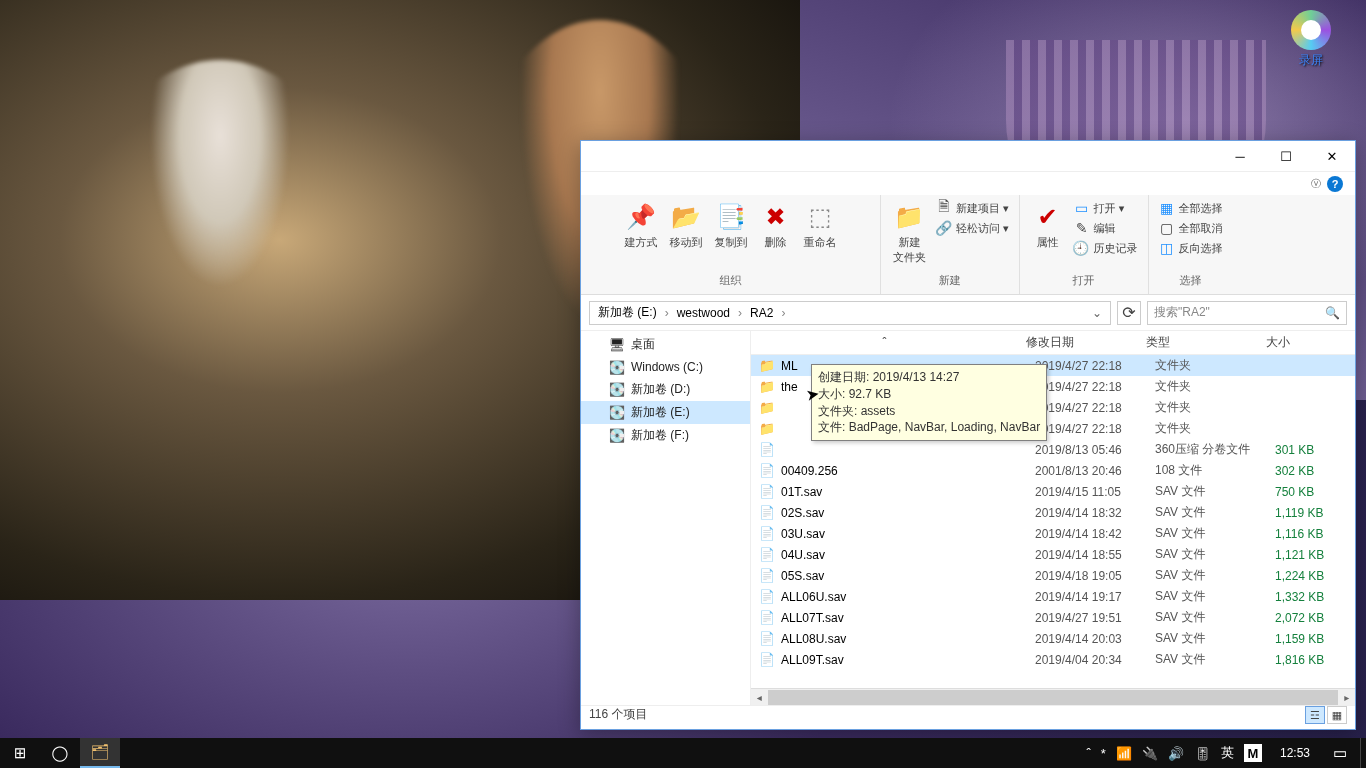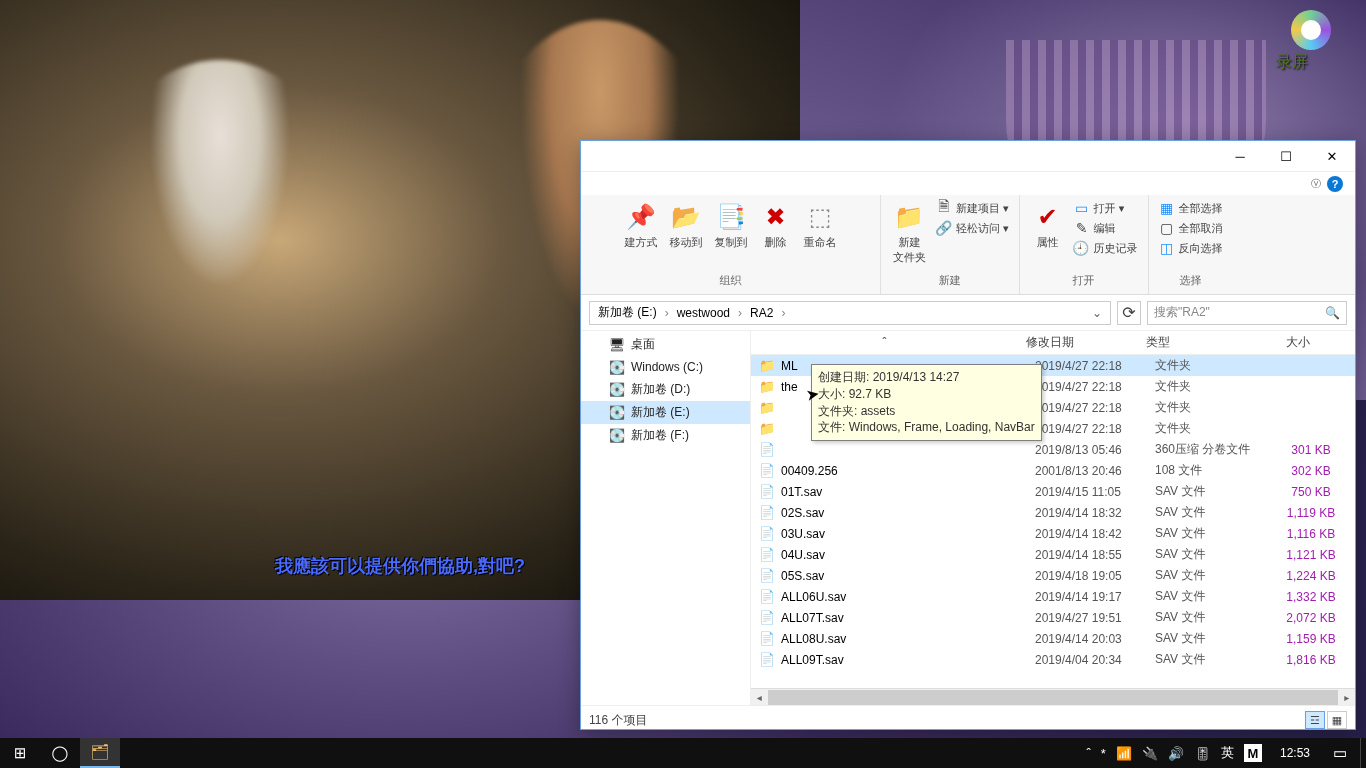--- a/index.html
+++ b/index.html
@@ -4,21 +4,21 @@
 <style>
 * { margin: 0; padding: 0; box-sizing: border-box; font-family: "Microsoft YaHei", "Segoe UI", sans-serif; }
 body { width: 1366px; height: 768px; overflow: hidden; position: relative; background: linear-gradient(135deg, #4a3b6e 0%, #6b5a8e 30%, #8b7aae 60%, #1a1a2e 100%); }
 
 
 .wallpaper { position: absolute; inset: 0; background: radial-gradient(ellipse at 30% 70%, #7a6a9e 0%, #3a2a5e 40%, #1a1a3e 100%); }
 .wallpaper::before { content:""; position:absolute; right:0; top:0; width:600px; height:400px; background: radial-gradient(ellipse at 70% 30%, rgba(220,200,240,0.4) 0%, transparent 50%), linear-gradient(200deg, #3a2a5e, #5a4a7e 40%, #8a7aae); }
 .wallpaper::after { content:""; position:absolute; right:100px; top:40px; width:260px; height:200px; background: repeating-linear-gradient(90deg, #b090c0 0 8px, #6a4a8a 8px 16px); border-radius: 0 0 120px 120px; opacity:0.5; }
 
 
-.desktop-icon { position:absolute; top:10px; right:20px; width:70px; text-align:left; color:#4d7c0f; font-size:16px; text-shadow:1px 1px 2px #000; }
+.desktop-icon { position:absolute; top:10px; right:20px; width:70px; text-align:center; color:#3b82f6; font-size:12px; text-shadow:1px 1px 2px #000; }
 .desktop-icon .glyph { width:40px; height:40px; margin:0 auto 2px; background: conic-gradient(#6fcf97, #9b51e0, #56ccf2, #f2c94c, #6fcf97); border-radius:50%; position:relative; }
 .desktop-icon .glyph::after { content:""; position:absolute; inset:10px; background:#fff; border-radius:50%; }
 
 
 .video { position:absolute; top:0; left:0; width:800px; height:600px; background:#000; overflow:hidden; }
 .video-frame { position:absolute; inset:0; background: radial-gradient(ellipse at 35% 40%, #c8a878 0%, #6a5840 30%, #2a2418 70%, #0a0806 100%); }
 .video-frame::before { content:""; position:absolute; left:80px; top:60px; width:280px; height:380px; background: radial-gradient(ellipse at 50% 20%, #e8e0d8 0%, #d0c8b8 20%, transparent 35%); filter: blur(2px); border-radius: 50% 50% 40% 40%; }
 .video-frame::after { content:""; position:absolute; right:60px; top:20px; width:280px; height:480px; background: radial-gradient(ellipse at 50% 15%, #c89868 0%, #a87850 25%, transparent 40%); filter: blur(2px); border-radius: 50% 50% 30% 30%; }
 .subtitle { position:absolute; bottom:22px; left:0; right:0; text-align:center; color:#4a6aff; font-size:18px; font-weight:bold; text-shadow:1px 1px 0 #000, -1px -1px 0 #000; }
 
@@ -56,35 +56,35 @@
 .nav-item { display:flex; align-items:center; gap:6px; padding:3px 8px 3px 28px; color:#222; white-space:nowrap; }
 .nav-item.sel { background:#cde8ff; }
 .nav-item .ico { width:16px; height:16px; font-size:13px; display:flex; align-items:center; justify-content:center; }
 
 .listpane { flex:1; display:flex; flex-direction:column; overflow:hidden; position:relative; }
 .cols { display:flex; font-size:12px; color:#444; border-bottom:1px solid #eee; height:24px; align-items:center; }
 .cols > div { padding:0 8px; }
 .c-name { flex:1; display:flex; align-items:center; justify-content:center; gap:4px; }
 .c-date { width:120px; }
 .c-type { width:120px; }
-.c-size { width:80px; text-align:center; }
+.c-size { width:80px; text-align:left; }
 .c-scroll { width:17px; }
 .rows { flex:1; overflow-y:scroll; font-size:12px; }
 .row { display:flex; align-items:center; height:21px; }
 .row.sel { background:#cde8ff; }
 .row .c-name { justify-content:flex-start; gap:6px; padding-left:8px; }
 .row .fico { width:16px; height:16px; font-size:13px; display:flex; align-items:center; justify-content:center; }
 .row .c-date, .row .c-type { color:#555; }
-.row .c-size { color:#a21caf; padding-right:8px; }
+.row .c-size { color:#15803d; padding-right:8px; }
 
 
 .tooltip { position:absolute; left:60px; top:33px; background:#ffffe1; border:1px solid #808080; padding:4px 6px; font-size:12px; color:#333; line-height:1.4; z-index:10; box-shadow:2px 2px 4px rgba(0,0,0,0.2); }
 
 
-.statusbar { height:24px; border-top:1px solid #eee; display:flex; align-items:flex-end; justify-content:space-between; font-size:12px; padding:0 8px; color:#444; }
+.statusbar { height:24px; border-top:1px solid #eee; display:flex; align-items:flex-start; justify-content:space-between; font-size:12px; padding:0 8px; color:#444; }
 .view-toggle { display:flex; gap:2px; }
 .view-toggle span { width:20px; height:18px; border:1px solid #ccc; display:flex; align-items:center; justify-content:center; font-size:11px; }
 .view-toggle span.active { background:#cde8ff; border-color:#6aa0e0; }
 
 
 .cursor { position:absolute; top:385px; left:806px; font-size:16px; color:#000; z-index:50; pointer-events:none; transform: rotate(-10deg); }
 
 
 .hscroll { height:17px; background:#f0f0f0; border-top:1px solid #ddd; display:flex; align-items:center; }
 .hscroll .thumb { margin-left:0; width:96%; height:15px; background:#cdcdcd; }
@@ -106,21 +106,20 @@
 
 <div class="wallpaper"></div>
 
 <div class="desktop-icon">
   <div class="glyph"></div>
   <div>录屏</div>
 </div>
 
 <div class="video">
   <div class="video-frame"></div>
-  <div class="subtitle">我應該可以提供你們協助,對吧?</div>
 </div>
 
 <div class="cursor">➤</div>
 
 <div class="explorer">
   <div class="titlebar">
     <div class="win-btn">─</div>
     <div class="win-btn">☐</div>
     <div class="win-btn close">✕</div>
   </div>
@@ -410,21 +409,21 @@
               <span>ALL09T.sav</span>
             </div>
             <div class="c-date">2019/4/04 20:34</div>
             <div class="c-type">SAV 文件</div>
             <div class="c-size">1,816 KB</div>
           </div>
           <div class="tooltip">
           <div>创建日期: 2019/4/13 14:27</div>
           <div>大小: 92.7 KB</div>
           <div>文件夹: assets</div>
-          <div>文件: Windows, Frame, Loading, NavBar</div>
+          <div>文件: BadPage, NavBar, Loading, NavBar</div>
         </div>
         </div>
       <div class="hscroll">
         <span class="arr">◂</span>
         <div class="thumb"></div>
         <span class="arr">▸</span>
       </div>
     </div>
   </div>
 

